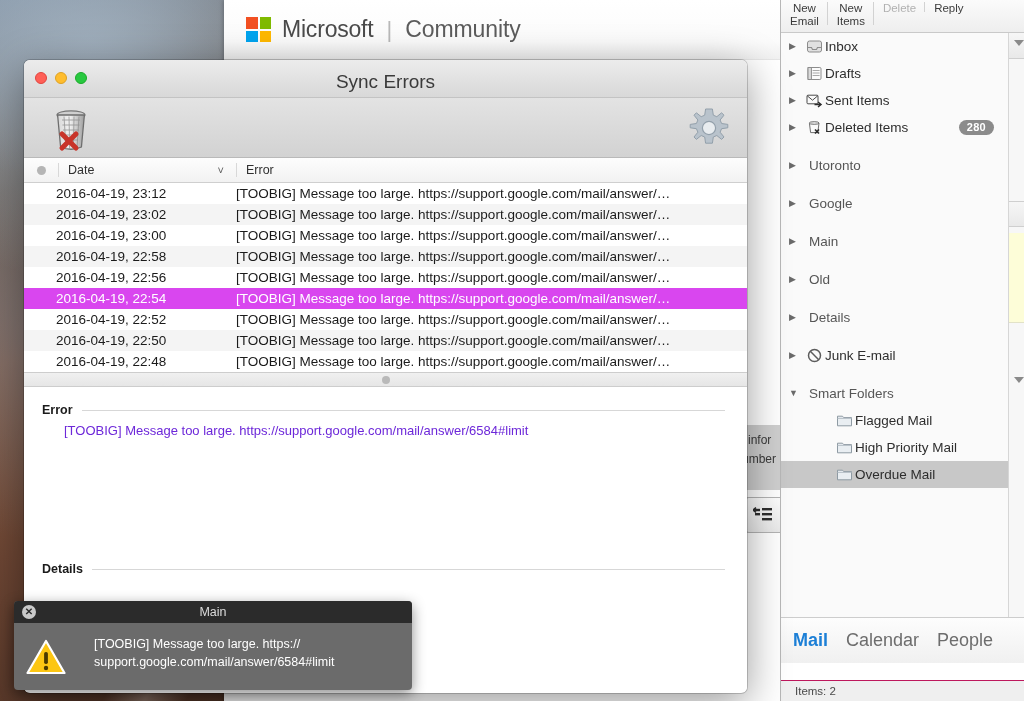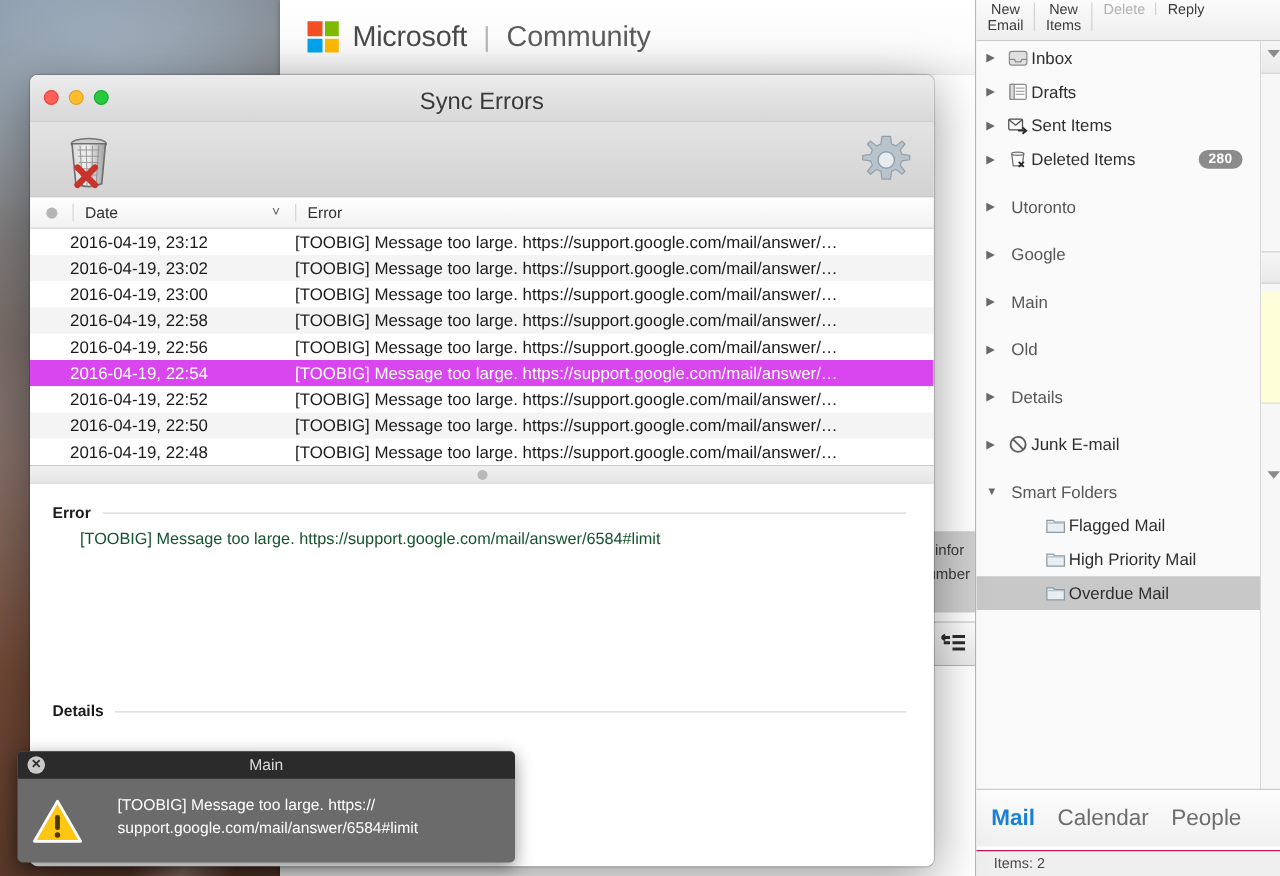--- a/index.html
+++ b/index.html
@@ -95,21 +95,21 @@
   .indent { padding-left: 38px; }
 
   
   #ol-rightstrip { position: absolute; left: 228px; top: 33px; width: 16px; bottom: 67px; background: #f7f7f7; }
   #ol-rs-hdr { position:absolute; left:0; top:0; width:16px; height:26px; background: linear-gradient(#f6f6f6,#e9e9e9); border-bottom:1px solid #cfcfcf; }
   #ol-rs-caret { position:absolute; right:1px; top:7px; width:0;height:0;border-left:5px solid transparent;border-right:5px solid transparent;border-top:6px solid #8a8a8a; }
   #ol-rs-hdr2 { position:absolute; left:0; top:168px; width:16px; height:26px; background: linear-gradient(#f6f6f6,#e9e9e9); border-top:1px solid #cfcfcf; border-bottom:1px solid #cfcfcf;}
   #ol-rs-caret2 { position:absolute; right:1px; top:175px; width:0;height:0;border-left:5px solid transparent;border-right:5px solid transparent;border-top:6px solid #8a8a8a; }
   #ol-rs-yellow { position:absolute; left:0; top:200px; width:16px; height:90px; background:#fdfdd8; border-bottom:1px solid #e2e2c8;}
 
-  #ol-tabbar { position: absolute; left: 0; bottom: 24px; width: 244px; height: 46px;
+  #ol-tabbar { position: absolute; left: 0; bottom: 38px; width: 244px; height: 46px;
     background: linear-gradient(#fdfdfd,#f0f0f0); border-top: 1px solid #cdcdcd;
     display: flex; align-items: center; padding-left: 12px; gap: 18px; }
   .ol-tab { font-size: 18px; color: #6d6d6d; white-space: nowrap; }
   .ol-tab.active { color: #1c7fd6; font-weight: bold; }
   #ol-status { position: absolute; left: 0; bottom: 0; width: 244px; height: 21px;
     background: #efefef; border-top: 1px solid #be185d; display: flex; align-items: center;
     padding-left: 14px; font-size: 11.5px; color: #4a4a4a; }
 
   
   #ol-frag { position: absolute; left: 740px; top: 425px; width: 40px; height: 65px;
@@ -166,21 +166,21 @@
 
   #sync-splitter { height: 15px; background: linear-gradient(#f0f0f0,#e6e6e6);
     border-top: 1px solid #cdcdcd; border-bottom: 1px solid #cdcdcd;
     display: flex; align-items: center; justify-content: center; }
   #sync-splitter i { width: 8px; height: 8px; border-radius: 50%; background: #b9b9b9; display: block; }
 
   #sync-detail { background: #fff; padding: 16px 22px 0 18px; height: 304px; position: relative; }
   .sec { display: flex; align-items: center; margin-bottom: 6px; }
   .sec-label { font-size: 12.5px; font-weight: bold; color: #1b1b1b; white-space: nowrap; }
   .sec-rule { flex: 1; height: 1px; background: #d7d7d7; margin-left: 9px; }
-  .sec-body { font-size: 13px; color: #14532d; padding-left: 22px; }
+  .sec-body { font-size: 13px; color: #6d28d9; padding-left: 22px; }
   #err-spacer { height: 124px; }
   #det-spacer { height: 46px; }
 
   
   #toast {
     position: absolute; left: 14px; top: 601px; width: 398px; height: 89px;
     background: #6b6b6b; border-radius: 4px; overflow: hidden;
     box-shadow: 0 4px 14px rgba(0,0,0,0.45);
   }
   #toast-hdr { height: 22px; background: #2b2b2b; position: relative; }

